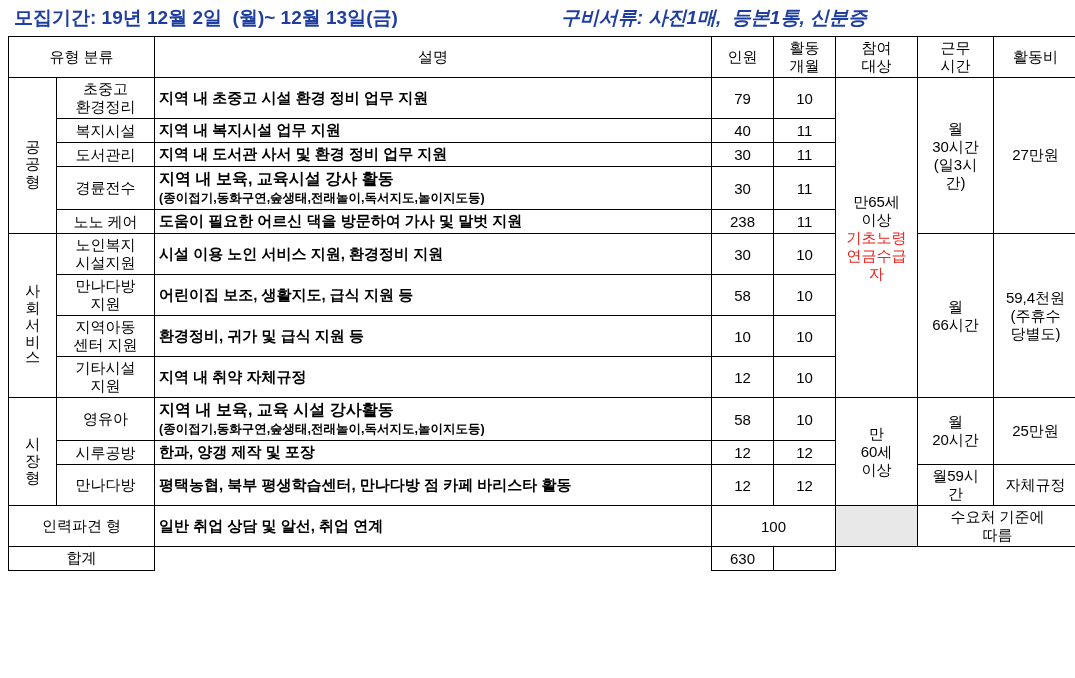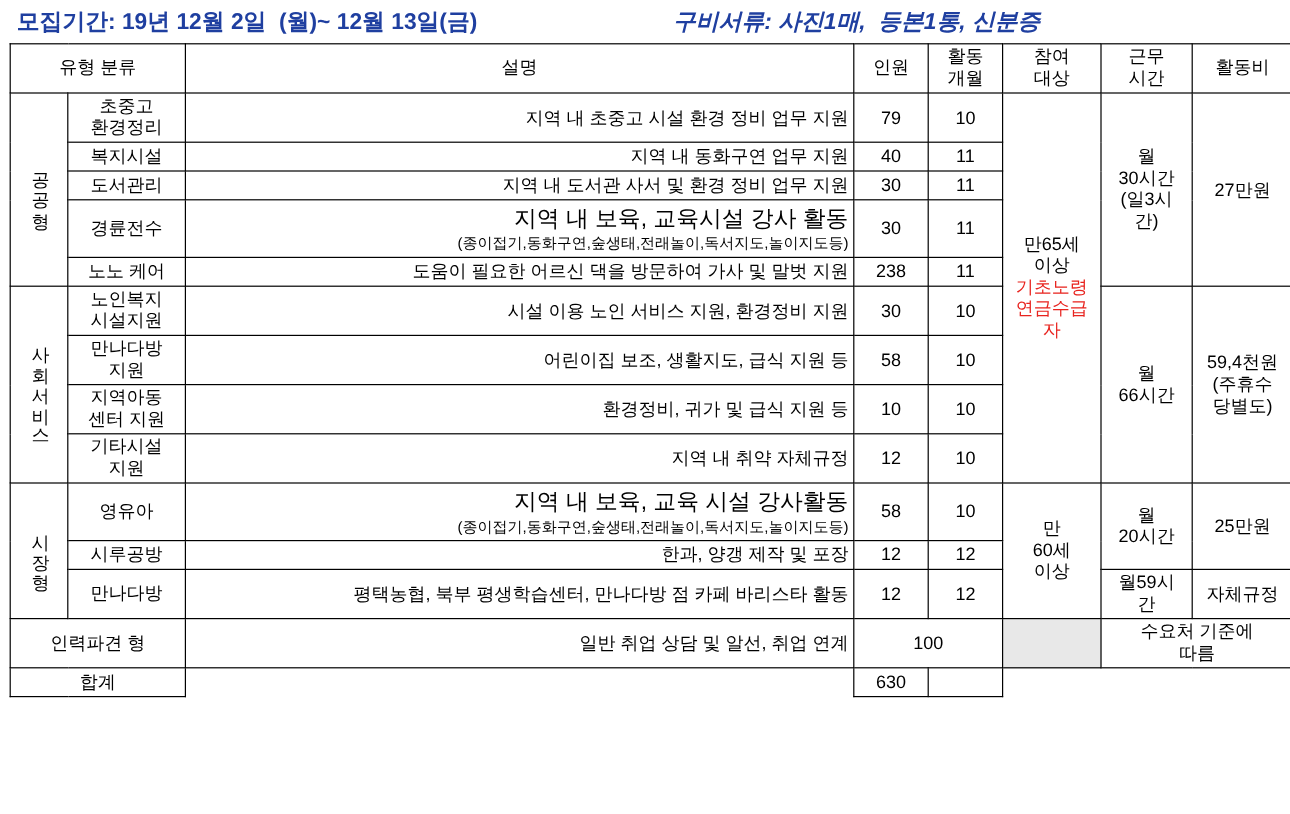--- a/index.html
+++ b/index.html
@@ -48,37 +48,37 @@
     vertical-align: middle;
     box-sizing: border-box;
   }
   th {
     font-weight: normal;
     text-align: center;
     background: #ffffff;
     line-height: 1.15;
   }
   .c-center { text-align: center; }
-  .c-left { text-align: right; }
+  .c-left { text-align: left; font-weight: bold; }
   .vert {
     writing-mode: vertical-rl;
     text-orientation: upright;
     letter-spacing: 2px;
     white-space: nowrap;
     font-size: 15px;
     line-height: 1.1;
     margin: 0 auto;
   }
   .vert-wrap {
     display: flex;
     align-items: center;
     justify-content: center;
     height: 100%;
   }
-  .desc-main { font-size: 19px; }
+  .desc-main { font-size: 16px; }
   .desc-sub { font-size: 12.5px; }
   .red { color: #e8231e; }
   .gray-cell { background: #e8e8e8; }
   .multiline { white-space: pre-line; line-height: 1.2; }
 </style>
 </head>
 <body>
 
 <div id="page">
 
@@ -136,21 +136,21 @@
         </td>
         <td rowspan="5" class="c-center multiline">월
 30시간
 (일3시
 간)</td>
         <td rowspan="5" class="c-center">27만원</td>
       </tr>
 
       <tr>
         <td class="c-center multiline">복지시설</td>
-        <td class="c-left desc-main">지역 내 동화구연 업무 지원</td>
+        <td class="c-left desc-main">지역 내 복지시설 업무 지원</td>
         <td class="c-center">40</td>
         <td class="c-center">11</td>
       </tr>
 
       <tr>
         <td class="c-center multiline">도서관리</td>
         <td class="c-left desc-main">지역 내 도서관 사서 및 환경 정비  업무 지원</td>
         <td class="c-center">30</td>
         <td class="c-center">11</td>
       </tr>

